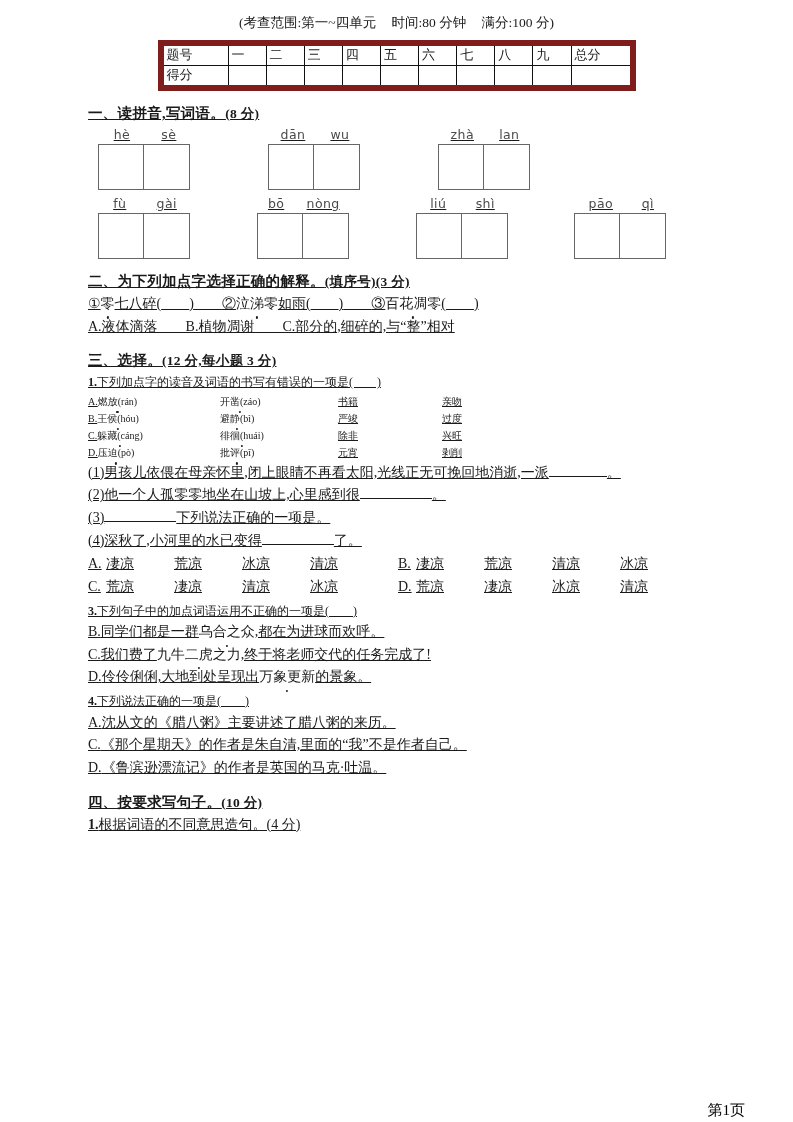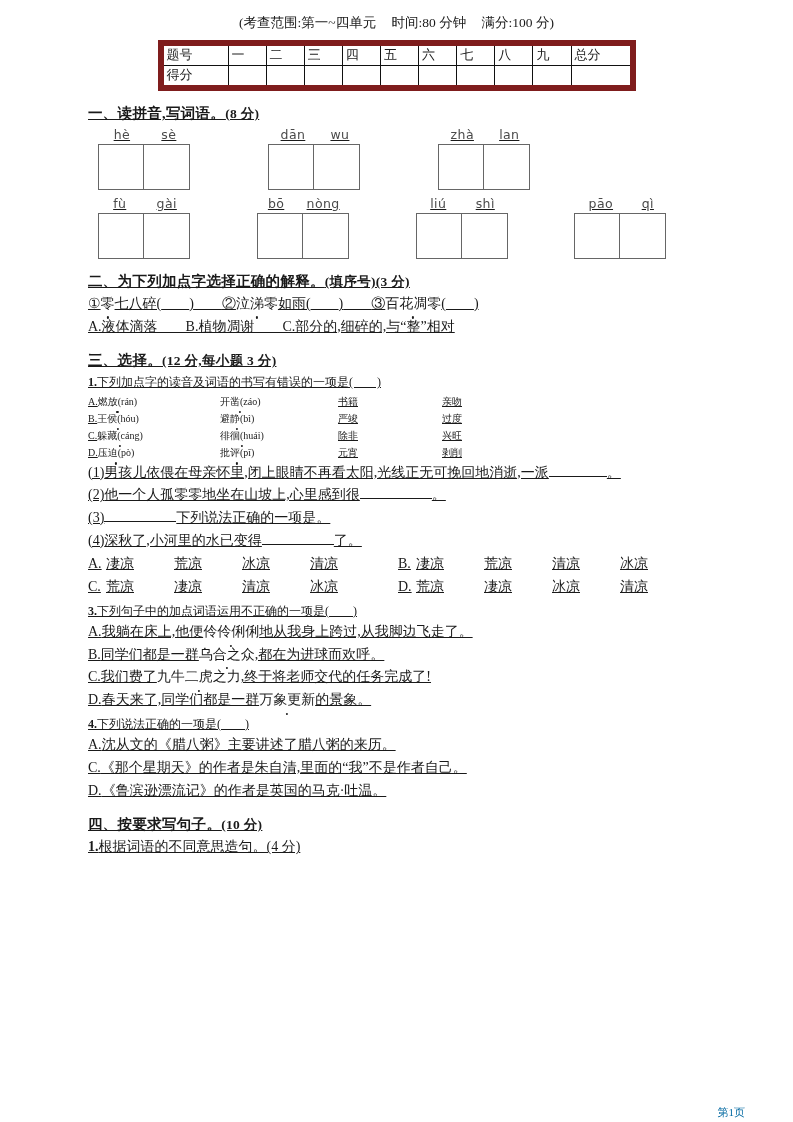--- a/index.html
+++ b/index.html
@@ -170,22 +170,22 @@
   }
   .word-grid .half { width: 310px; display: flex; }
   .word-grid .lead { width: 18px; }
   .word-grid .w { width: 68px; }
 
   
   .footer {
     position: absolute;
     bottom: 16px;
     right: 48px;
-    font-size: 11px;
-    color: #0369a1;
+    font-size: 15px;
+    color: #000000;
   }
 </style>
 </head>
 <body>
 
 <div class="page">
 
 
   <div class="subtitle">
     <span>(考查范围:第一~四单元</span>
@@ -378,24 +378,23 @@
           <div class="lead">D.</div>
           <div class="w">荒凉</div>
           <div class="w">凄凉</div>
           <div class="w">冰凉</div>
           <div class="w">清凉</div>
         </div>
       </div>
     </div>
 
     <div class="line q"><span class="qnum">3.</span><span>下列句子中的加点词语运用不正确的一项是(　　)</span></div>
-    <div class="line"><span>A.</span><span>我躺在床上,他便</span><span class="dotted">伶伶俐俐</span><span>地从我身上跨过,从我脚边飞走了。</span></div>
     <div class="line"><span>B.</span><span>同学们都是一群</span><span class="dotted">乌合之众</span><span>,都在为进球而欢呼。</span></div>
     <div class="line"><span>C.</span><span>我们费了</span><span class="dotted">九牛二虎之力</span><span>,终于将老师交代的任务完成了!</span></div>
-    <div class="line"><span>D.</span><span>春天来了,同学们都是一群</span><span class="dotted">万象更新</span><span>的景象。</span></div>
+    <div class="line"><span>D.</span><span>伶伶俐俐,大地到处呈现出</span><span class="dotted">万象更新</span><span>的景象。</span></div>
 
     <div class="line q"><span class="qnum">4.</span><span>下列说法正确的一项是(　　)</span></div>
     <div class="line"><span>A.</span><span>沈从文的《腊八粥》主要讲述了腊八粥的来历。</span></div>
     <div class="line"><span>C.</span><span>《那个星期天》的作者是朱自清,里面的“我”不是作者自己。</span></div>
     <div class="line"><span>D.</span><span>《鲁滨逊漂流记》的作者是英国的马克·吐温。</span></div>
 
     <div class="sec-head"><span>四、按要求写句子。</span><span class="pts">(10 分)</span></div>
     <div class="line"><span class="qnum">1.</span><span>根据词语的不同意思造句。(4 分)</span></div>
 
   </div>

